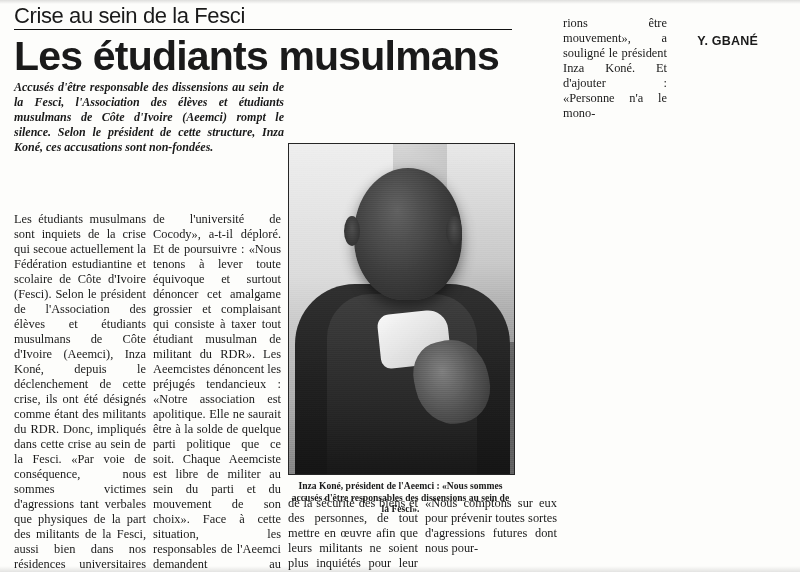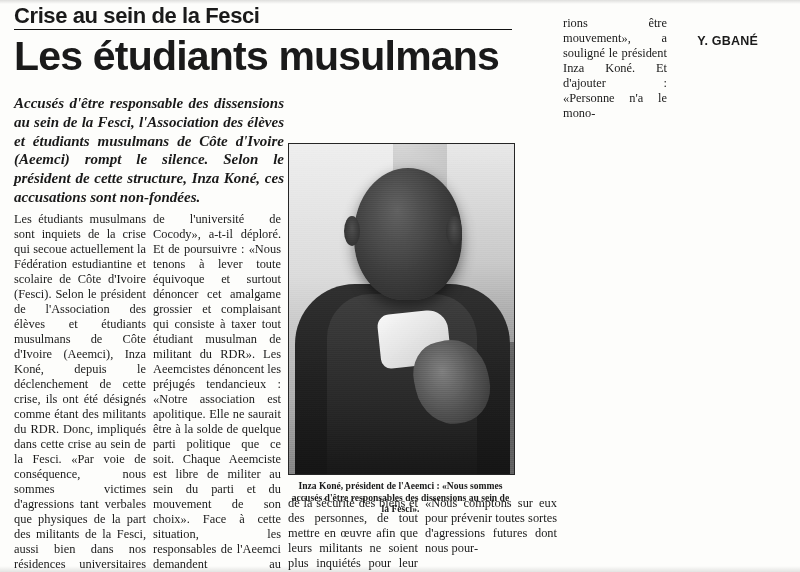--- a/index.html
+++ b/index.html
@@ -18,21 +18,21 @@
   }
   
   .main-col {
     position: absolute;
     left: 14px;
     top: 4px;
     width: 498px;
   }
   .kicker {
     font-family: "Liberation Sans", sans-serif;
-    font-weight: bold;
+    font-weight: normal;
     font-size: 22px;
     letter-spacing: -0.4px;
     line-height: 1.05;
     margin: 0 0 2px 0;
   }
   .kicker-rule {
     border: none;
     border-top: 1.5px solid #111;
     margin: 2px 0 4px 0;
     width: 100%;
@@ -41,25 +41,24 @@
     font-family: "Liberation Sans", sans-serif;
     font-weight: bold;
     font-size: 41px;
     line-height: 1.12;
     letter-spacing: -0.8px;
     margin: 0;
   }
   .headline .l2 { display: block; }
 
   .standfirst {
-    margin-top: 14px;
     width: 270px;
     font-style: italic;
     font-weight: bold;
-    font-size: 15px;
+    font-size: 12px;
     line-height: 1.25;
     text-align: justify;
   }
 
   
   .col {
     position: absolute;
     font-size: 12.4px;
     line-height: 1.21;
     text-align: justify;

